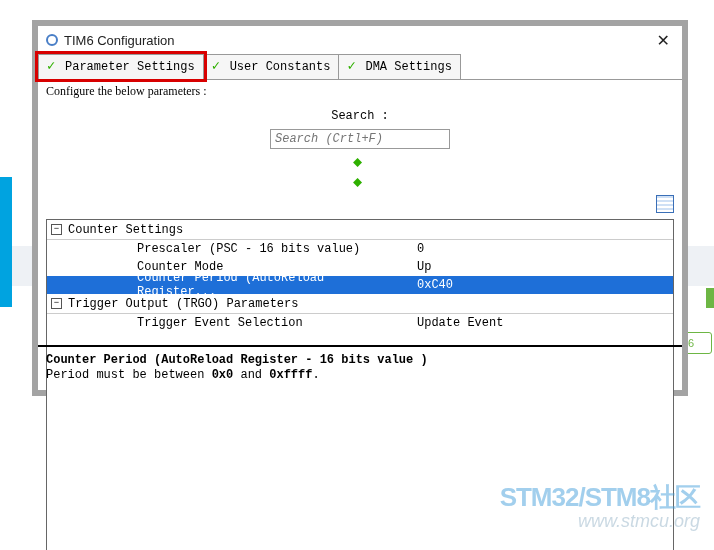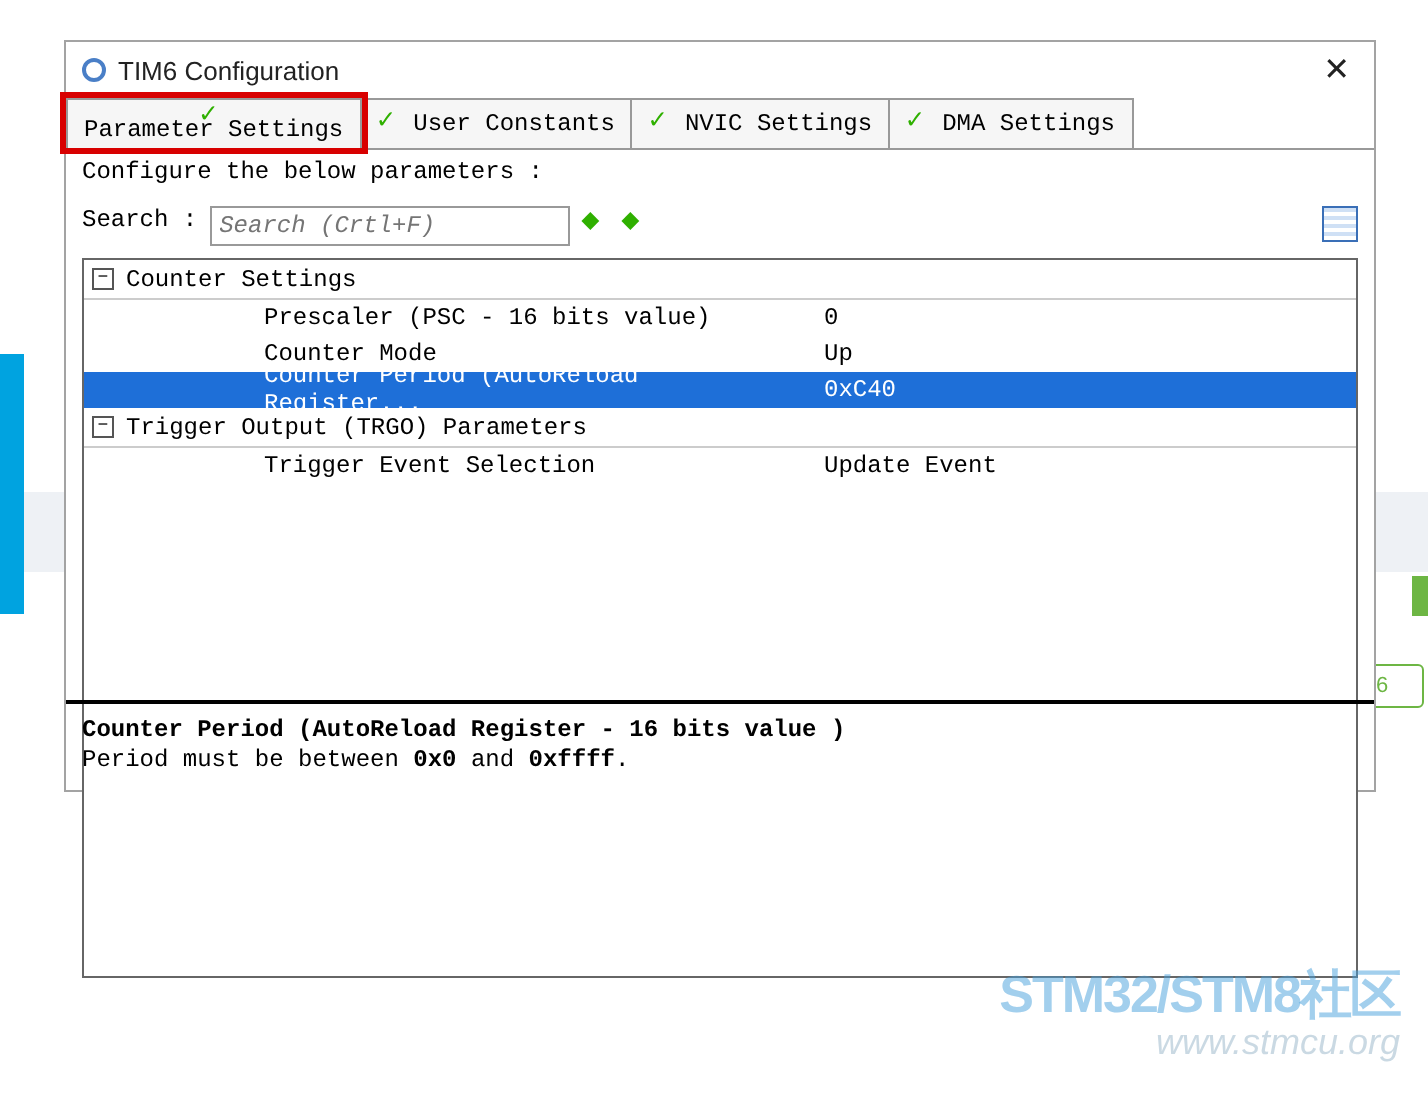--- a/index.html
+++ b/index.html
@@ -41,21 +41,21 @@
     color: #6db644;
     font-size: 11px;
     text-align: center;
     line-height: 20px;
   }
   .dialog {
     position: absolute;
     left: 32px; top: 20px;
     width: 656px; height: 376px;
     background: #fff;
-    border: 1px solid #a3a3a3;
+    border: 6px solid #a3a3a3;
   }
   .titlebar {
     height: 28px;
     padding: 4px 8px;
     display: flex;
     align-items: center;
     justify-content: space-between;
     font-size: 13px;
     color: #222;
   }
@@ -84,46 +84,46 @@
     margin-right: -1px;
     font-family: "Courier New", monospace;
     font-size: 12px;
     cursor: pointer;
     height: 25px;
   }
   .tab.highlighted {
     outline: 3px solid #d80000;
     z-index: 5;
     position: relative;
-    flex-direction: column;
   }
   .check-icon {
     width: 14px; height: 14px;
     display: inline-block;
     position: relative;
   }
   .check-icon::after {
     content: "✓";
     color: #2fb000;
     font-weight: bold;
     font-size: 14px;
     position: absolute;
     top: -3px;
   }
   .subheader {
     padding: 4px 8px;
-    font-family: Liberation Mono, monospace;
+    font-family: Liberation Serif, serif;
     font-size: 12px;
   }
   .search-row {
     display: flex;
-    align-items: flex-start;
+    align-items: center;
     padding: 6px 8px;
     gap: 6px;
     font-family: "Courier New", monospace;
+    flex-direction: column;
   }
   .search-input {
     width: 180px;
     height: 20px;
     padding: 2px 4px;
     font-family: "Courier New", monospace;
     font-style: italic;
     color: #888;
     border: 1px solid #999;
     font-size: 12px;
@@ -243,24 +243,20 @@
     <div class="tab highlighted">
       <span class="check-icon"></span>
       <span>Parameter Settings</span>
     </div>
     <div class="tab">
       <span class="check-icon"></span>
       <span>User Constants</span>
     </div>
     <div class="tab">
       <span class="check-icon"></span>
-      <span>NVIC Settings</span>
-    </div>
-    <div class="tab">
-      <span class="check-icon"></span>
       <span>DMA Settings</span>
     </div>
   </div>
 
   <div class="subheader">Configure the below parameters :</div>
 
   <div class="search-row">
     <span>Search :</span>
     <input class="search-input" placeholder="Search (Crtl+F)" style="">
     <span class="arrow-btn">⬥</span>

